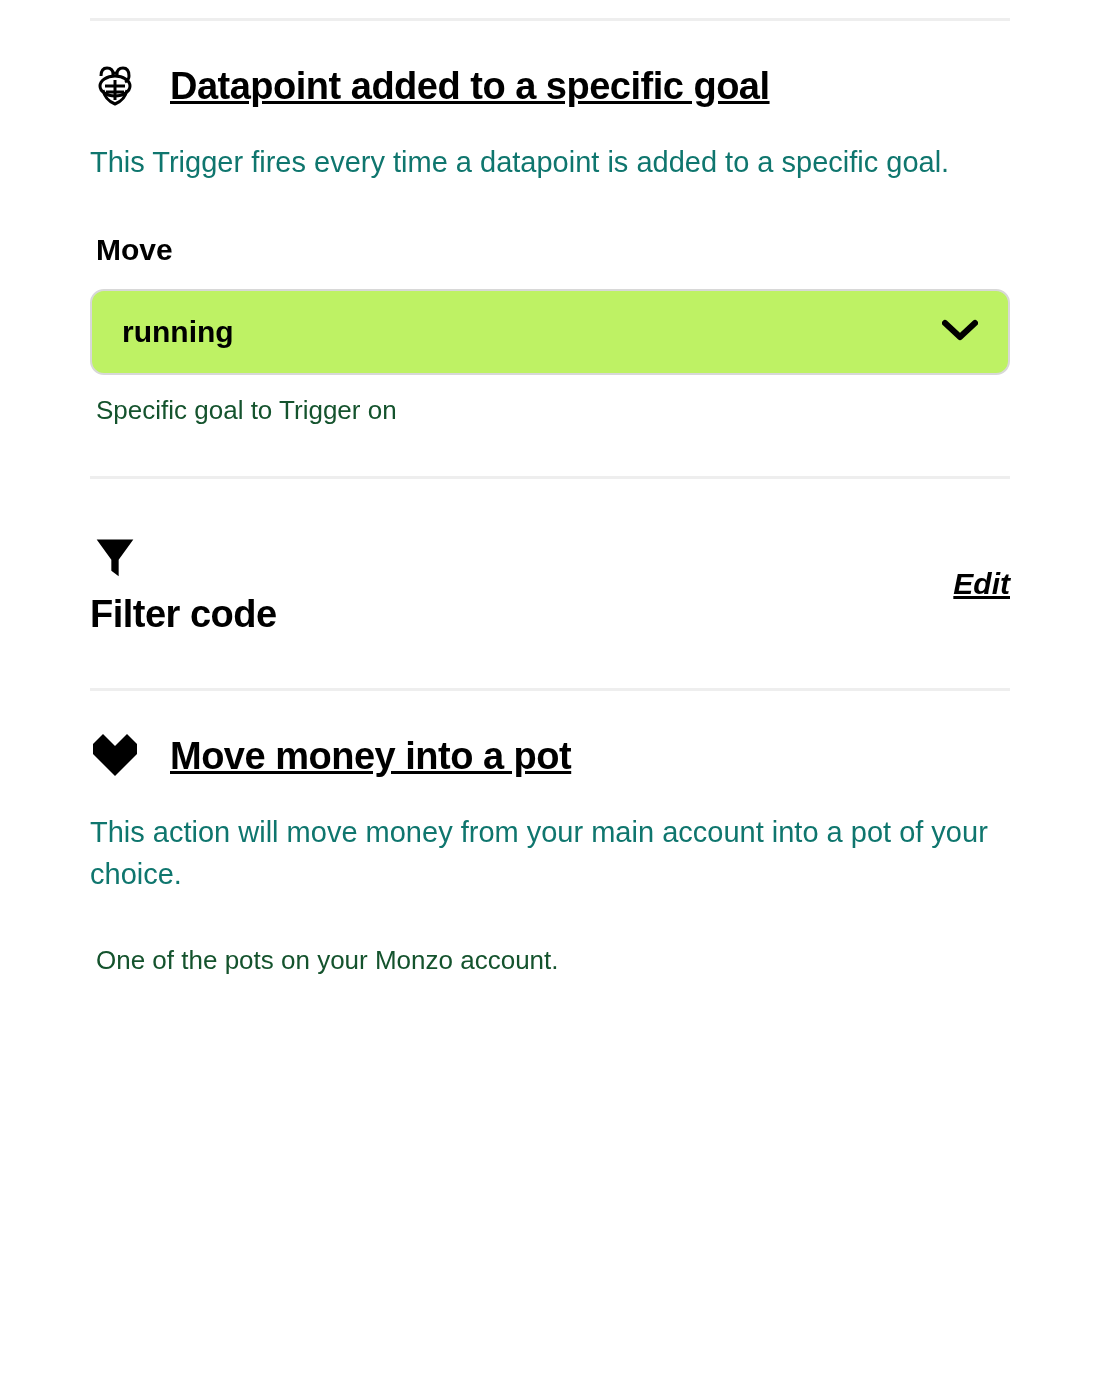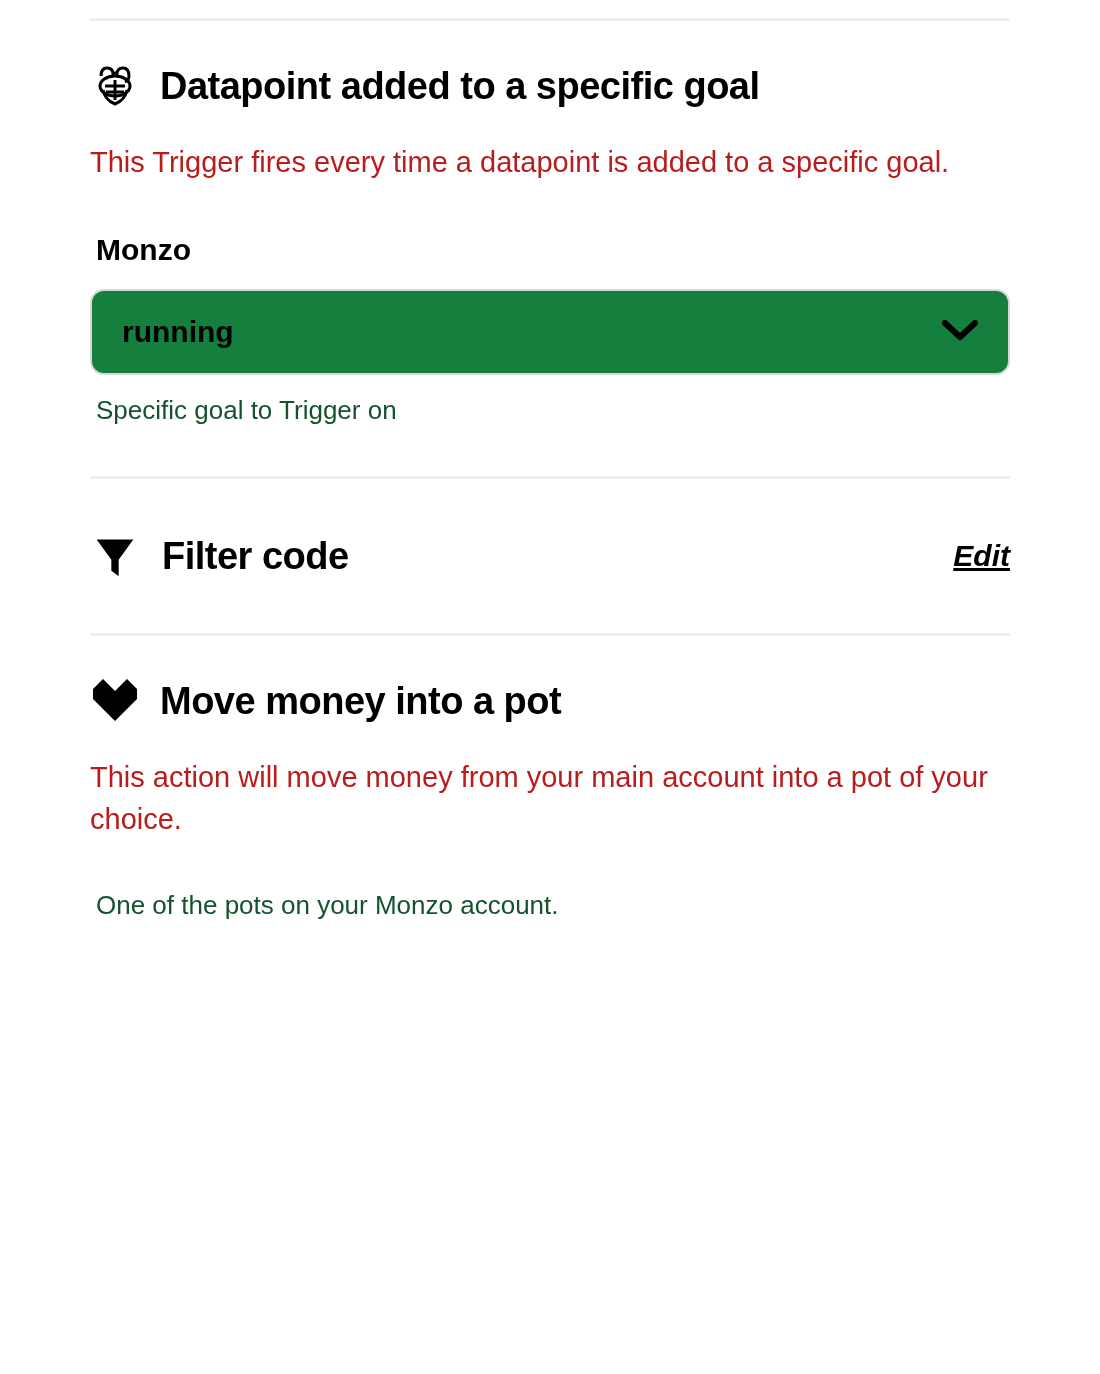--- a/index.html
+++ b/index.html
@@ -21,68 +21,69 @@
     height: 3px;
     background: #eeeeee;
     margin: 0;
   }
   .section {
     padding: 40px 0 50px 0;
   }
   .section-header {
     display: flex;
     align-items: center;
-    gap: 20px;
+    gap: 30px;
     margin-bottom: 30px;
+    text-decoration: underline;
   }
   .section-header-row {
     display: flex;
     align-items: center;
     justify-content: space-between;
   }
   .section-header-left {
     display: flex;
-    align-items: center;
-    gap: 22px;
+    gap: 12px;
+    flex-direction: column;
   }
   .icon-box {
     width: 50px;
     height: 50px;
     display: flex;
     align-items: center;
     justify-content: center;
     flex-shrink: 0;
   }
   .section-title {
     font-size: 38px;
     font-weight: 800;
     letter-spacing: -0.5px;
   }
   .section-desc {
     font-size: 29px;
     font-weight: 500;
     line-height: 1.45;
-    color: #b91c1c;
+    color: #0f766e;
     margin-bottom: 50px;
   }
   .field-label {
     font-size: 30px;
     font-weight: 800;
     margin-bottom: 22px;
     padding-left: 6px;
   }
   .select-box {
     border: 2px solid #d8d8d8;
     border-radius: 14px;
     padding: 24px 30px;
     display: flex;
     align-items: center;
     justify-content: space-between;
     cursor: pointer;
-    background: #15803d;
+    background: #bef264;
   }
   .select-value {
     font-size: 30px;
     font-weight: 800;
   }
   .field-hint {
     font-size: 26px;
     color: #14532d;
     margin-top: 20px;
     padding-left: 6px;
@@ -121,21 +122,21 @@
           <path d="M12 28 Q14 38 24 42 Q34 38 36 28"></path>
           <line x1="24" y1="18" x2="24" y2="38"></line>
           <line x1="14" y1="24" x2="34" y2="24"></line>
           <line x1="15" y1="30" x2="33" y2="30"></line>
         </svg>
       </div>
       <h2 class="section-title">Datapoint added to a specific goal</h2>
     </div>
     <p class="section-desc">This Trigger fires every time a datapoint is added to a specific goal.</p>
 
-    <div class="field-label">Monzo</div>
+    <div class="field-label">Move</div>
     <div class="select-box">
       <span class="select-value">running</span>
       <span>
         <svg class="chevron" viewBox="0 0 36 22">
           <path d="M3 4 L18 18 L33 4" stroke="#000" stroke-width="6" fill="none" stroke-linecap="round" stroke-linejoin="round"></path>
         </svg>
       </span>
     </div>
     <div class="field-hint">Specific goal to Trigger on</div>
   </div>

